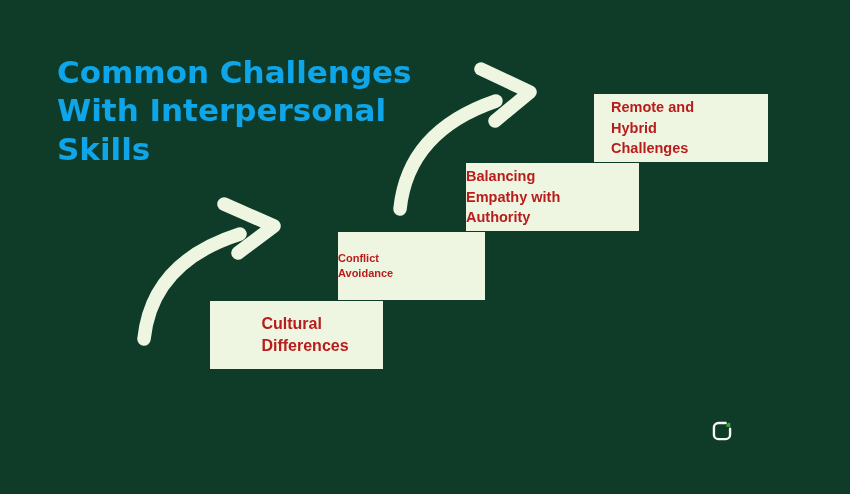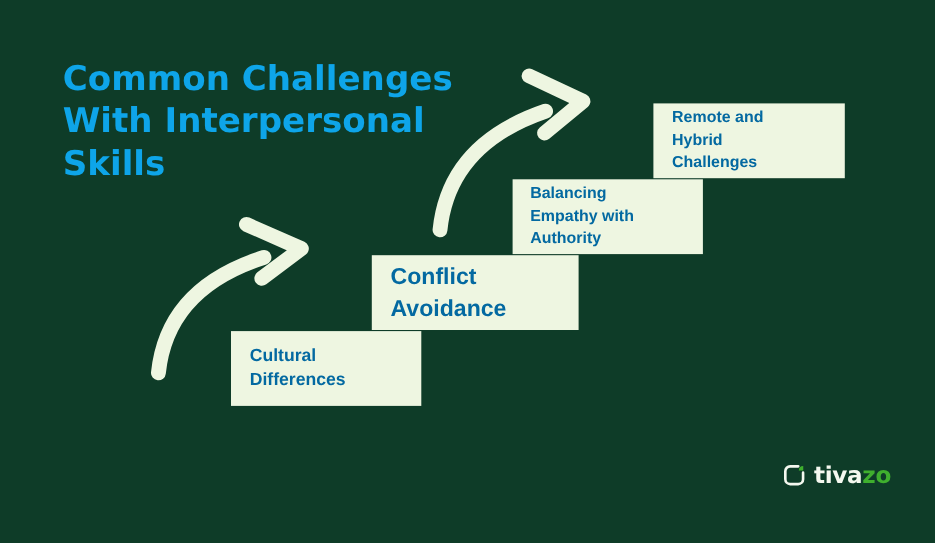--- a/index.html
+++ b/index.html
@@ -24,50 +24,50 @@
     font-size: 31px;
     font-weight: bold;
     line-height: 1.24;
     color: #0ea5e9;
     white-space: pre-line;
     letter-spacing: 0px;
   }
   .step {
     position: absolute;
     background: #EEF6E1;
-    color: #0369a1;
+    color: #b91c1c;
     font-weight: bold;
     display: flex;
     align-items: center;
     box-sizing: border-box;
     white-space: pre;
   }
   .step .label { display: block; }
   .step-1 {
     left: 81px; top: 369px; width: 174px; height: 68px;
     padding-left: 12px;
     font-size: 12px;
     line-height: 1.48;
     font-family: "Liberation Sans", sans-serif;
   }
   .step-2 {
     left: 210px; top: 301px; width: 173px; height: 68px;
     padding-left: 17px;
     font-size: 16px;
     line-height: 1.4;
+    justify-content: center;
   }
   .step-3 {
-    left: 338px; top: 232px; width: 188px; height: 68px;
-    padding-left: 17px;
-    font-size: 21px;
+    left: 338px; top: 232px; width: 147px; height: 68px;
+    font-size: 11px;
     line-height: 1.4;
   }
   .step-4 {
     left: 466px; top: 163px; width: 173px; height: 68px;
-    padding-left: 16px;
+    padding-left: 0;
     font-size: 14.5px;
     line-height: 1.42;
   }
   .step-5 {
     left: 594px; top: 94px; width: 174px; height: 68px;
     padding-left: 17px;
     font-size: 14.5px;
     line-height: 1.42;
   }
   .arrows {
@@ -142,16 +142,15 @@
     <span class="label">Remote and
 Hybrid
 Challenges</span>
   </div>
 
   <div class="logo">
     <svg width="22" height="22" viewBox="0 0 24 24" xmlns="http://www.w3.org/2000/svg">
       <path d="M16 3.2 H8 A4.8 4.8 0 0 0 3.2 8 V16 A4.8 4.8 0 0 0 8 20.8 H16 A4.8 4.8 0 0 0 20.8 16 V9.5" fill="none" stroke="#F4F8EF" stroke-width="2.6" stroke-linecap="round"></path>
       <path d="M16.6 7.4 C16.6 4.6 18 3 21 3 L21 7.4 Z" fill="#3FAF2E"></path>
     </svg>
-    <span class="logo-text"><span>tiva</span><span class="accent">zo</span></span>
   </div>
 
 </div>
 
 </body></html>

